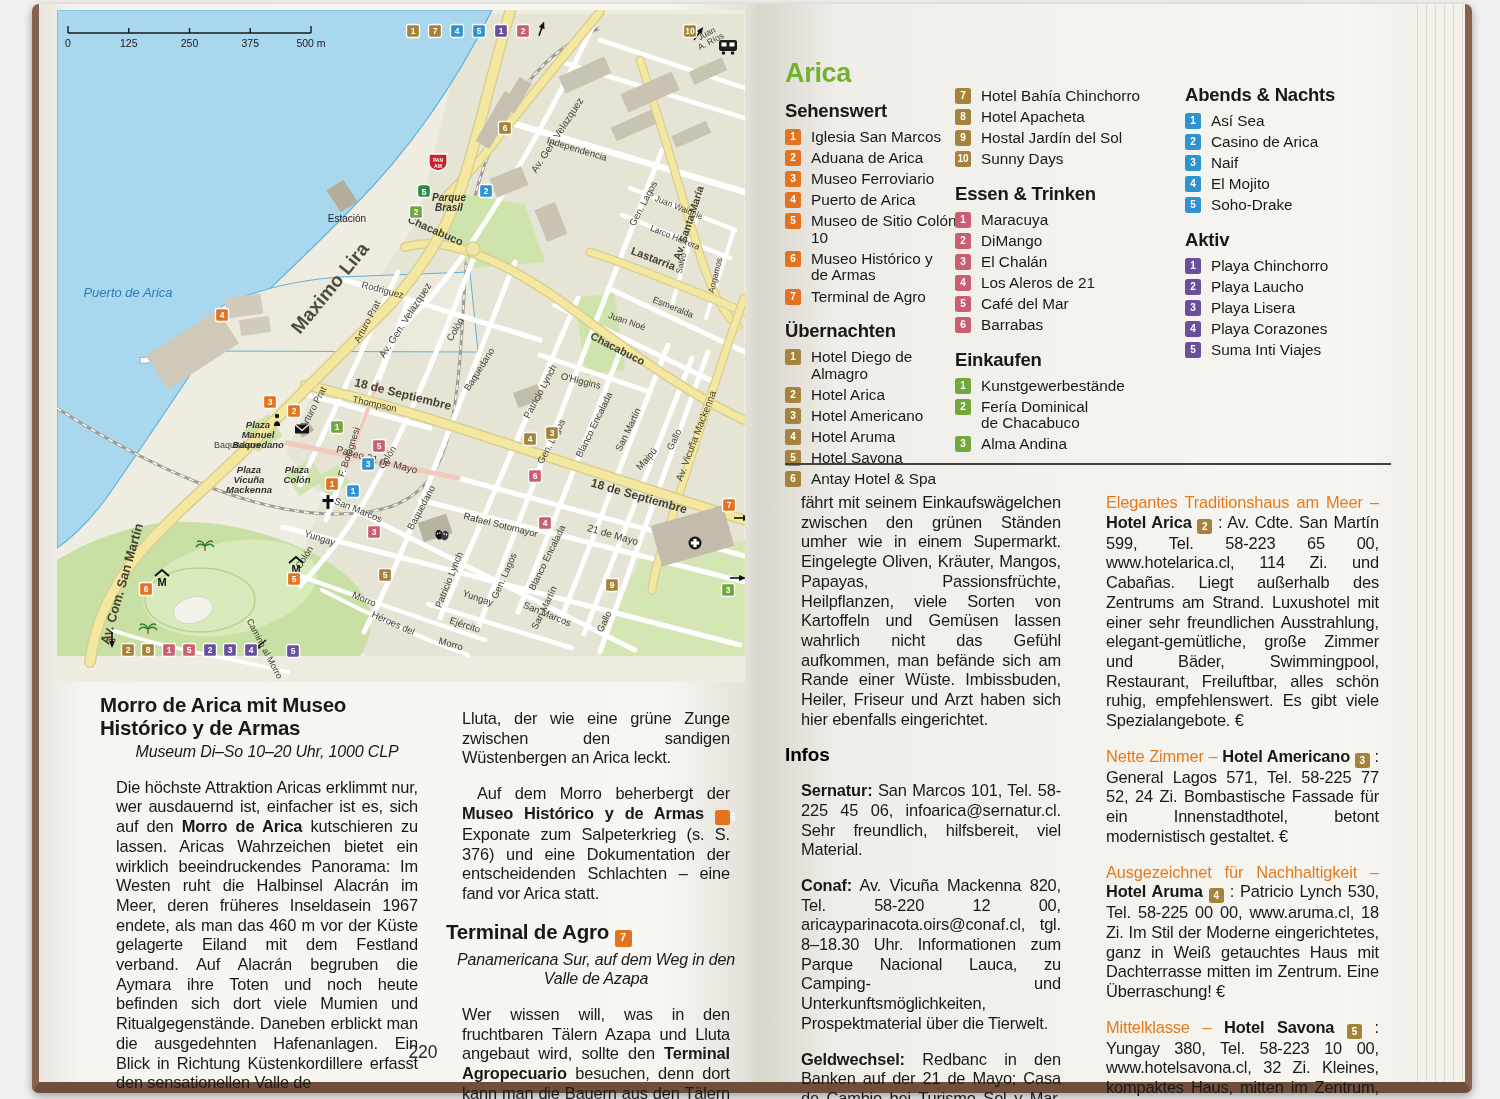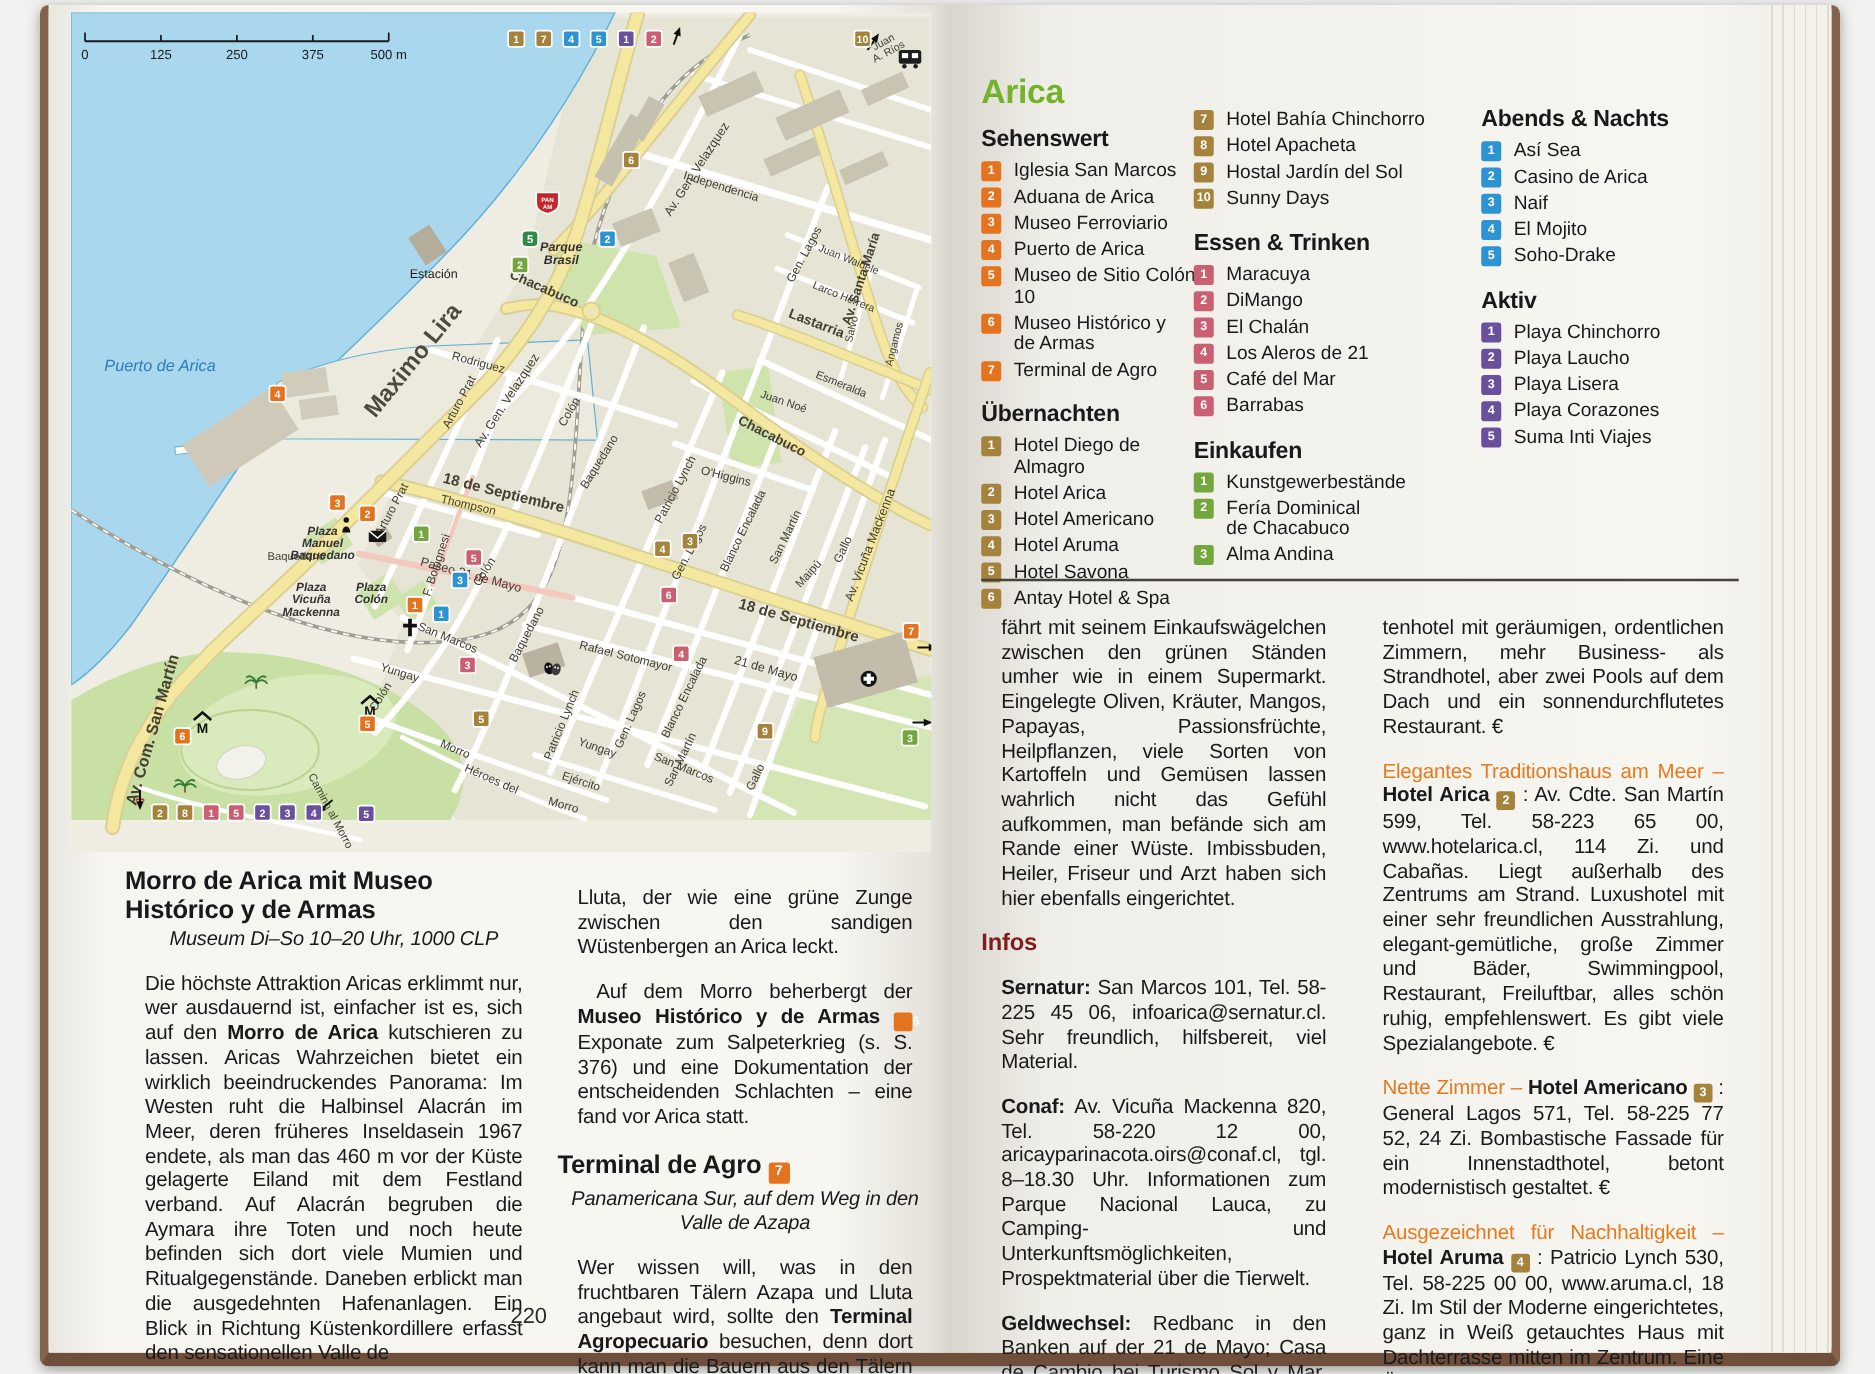--- a/index.html
+++ b/index.html
@@ -25,21 +25,21 @@
   .lbl-plc{fill:#222;}
   .mk-txt{fill:#fff;font-weight:bold;}
   
   .cols{position:absolute;display:flex;}
   .cols .col{text-align:justify;font-size:16.4px;line-height:19.7px;letter-spacing:-.15px;}
   .col p{margin:16px;}
   .col p.ind{text-indent:15px;}
   .h3{font-size:20.5px;line-height:23px;font-weight:bold;margin:0 0 3px 0;letter-spacing:-.2px;text-align:left;}
   .h3 .badge{width:17px;height:17px;font-size:11px;}
   .sub{font-style:italic;font-size:16px;margin:0 0 2px 0;text-align:center;}
-  .hgray{font-size:19px;font-weight:bold;color:#7f1d1d;margin:10px 0 4px 0;text-align:left;}
+  .hgray{font-size:19px;font-weight:bold;color:#000000;margin:10px 0 4px 0;text-align:left;}
   .b{font-weight:bold;}
   .o{color:#e7791d;}
   .badge{display:inline-block;width:15px;height:15px;border-radius:2.5px;color:#fff;
          font-weight:bold;font-size:10px;line-height:15px;text-align:center;vertical-align:-2px;
          font-style:normal;letter-spacing:0;}
   
   .arica-title{position:absolute;left:785px;top:58px;font-size:27px;font-weight:bold;color:#72b32a;letter-spacing:-.3px;}
   .legend-col{position:absolute;}
   .lg-title{font-size:18.5px;font-weight:bold;letter-spacing:-.2px;margin:0 0 7px 0;}
   .lg-sec{margin-bottom:15px;}
@@ -673,20 +673,19 @@
   <div class="cols" style="left:785px;top:477px;width:610px;">
     <div class="col" id="rp-col1" style="width:292px;margin-right:13px;">
         <p><span class="">fährt mit seinem Einkaufswägelchen zwischen den grünen Ständen umher wie in einem Supermarkt. Eingelegte Oliven, Kräuter, Mangos, Papayas, Passionsfrüchte, Heilpflanzen, viele Sorten von Kartoffeln und Gemüsen lassen wahrlich nicht das Gefühl aufkommen, man befände sich am Rande einer Wüste. Imbissbuden, Heiler, Friseur und Arzt haben sich hier ebenfalls eingerichtet.</span></p>
         <div class="hgray"><span class="">Infos</span></div>
         <p><span class="b ">Sernatur:</span><span class=""> San Marcos 101, Tel. 58-225 45 06, infoarica@sernatur.cl. Sehr freundlich, hilfsbereit, viel Material.</span></p>
         <p><span class="b ">Conaf:</span><span class=""> Av. Vicuña Mackenna 820, Tel. 58-220 12 00, aricayparinacota.oirs@conaf.cl, tgl. 8–18.30 Uhr. Informationen zum Parque Nacional Lauca, zu Camping- und Unterkunftsmöglichkeiten, Prospektmaterial über die Tierwelt.</span></p>
         <p><span class="b ">Geldwechsel:</span><span class=""> Redbanc in den Banken auf der 21 de Mayo; Casa de Cambio bei Turismo Sol y Mar, Colón 610.</span></p>
         <div class="hgray"><span class="">Übernachten</span></div>
       </div>
     <div class="col" id="rp-col2" style="width:305px;">
-        <p><span class="">tenhotel mit geräumigen, ordentlichen Zimmern, mehr Business- als Strandhotel, aber zwei Pools auf dem Dach und ein sonnendurchflutetes Restaurant. €</span></p>
         <p><span class="o ">Elegantes Traditionshaus am Meer – </span><span class="b ">Hotel Arica </span><span class="badge" style="background: rgb(165, 131, 60);">2</span><span class=""> : Av. Cdte. San Martín 599, Tel. 58-223 65 00, www.hotelarica.cl, 114 Zi. und Cabañas. Liegt außerhalb des Zentrums am Strand. Luxushotel mit einer sehr freundlichen Ausstrahlung, elegant-gemütliche, große Zimmer und Bäder, Swimmingpool, Restaurant, Freiluftbar, alles schön ruhig, empfehlenswert. Es gibt viele Spezialangebote. €</span></p>
         <p><span class="o ">Nette Zimmer – </span><span class="b ">Hotel Americano </span><span class="badge" style="background: rgb(165, 131, 60);">3</span><span class=""> : General Lagos 571, Tel. 58-225 77 52, 24 Zi. Bombastische Fassade für ein Innenstadthotel, betont modernistisch gestaltet. €</span></p>
         <p><span class="o ">Ausgezeichnet für Nachhaltigkeit – </span><span class="b ">Hotel Aruma </span><span class="badge" style="background: rgb(165, 131, 60);">4</span><span class=""> : Patricio Lynch 530, Tel. 58-225 00 00, www.aruma.cl, 18 Zi. Im Stil der Moderne eingerichtetes, ganz in Weiß getauchtes Haus mit Dachterrasse mitten im Zentrum. Eine Überraschung! €</span></p>
         <p><span class="o ">Mittelklasse – </span><span class="b ">Hotel Savona </span><span class="badge" style="background: rgb(165, 131, 60);">5</span><span class=""> : Yungay 380, Tel. 58-223 10 00, www.hotelsavona.cl, 32 Zi. Kleines, kompaktes Haus, mitten im Zentrum, sehr freundlicher Service, gute Zimmer. Die Einzelzimmer sind oft laut. €</span></p>
       </div>
   </div>
 </div>
 
 </body></html>

